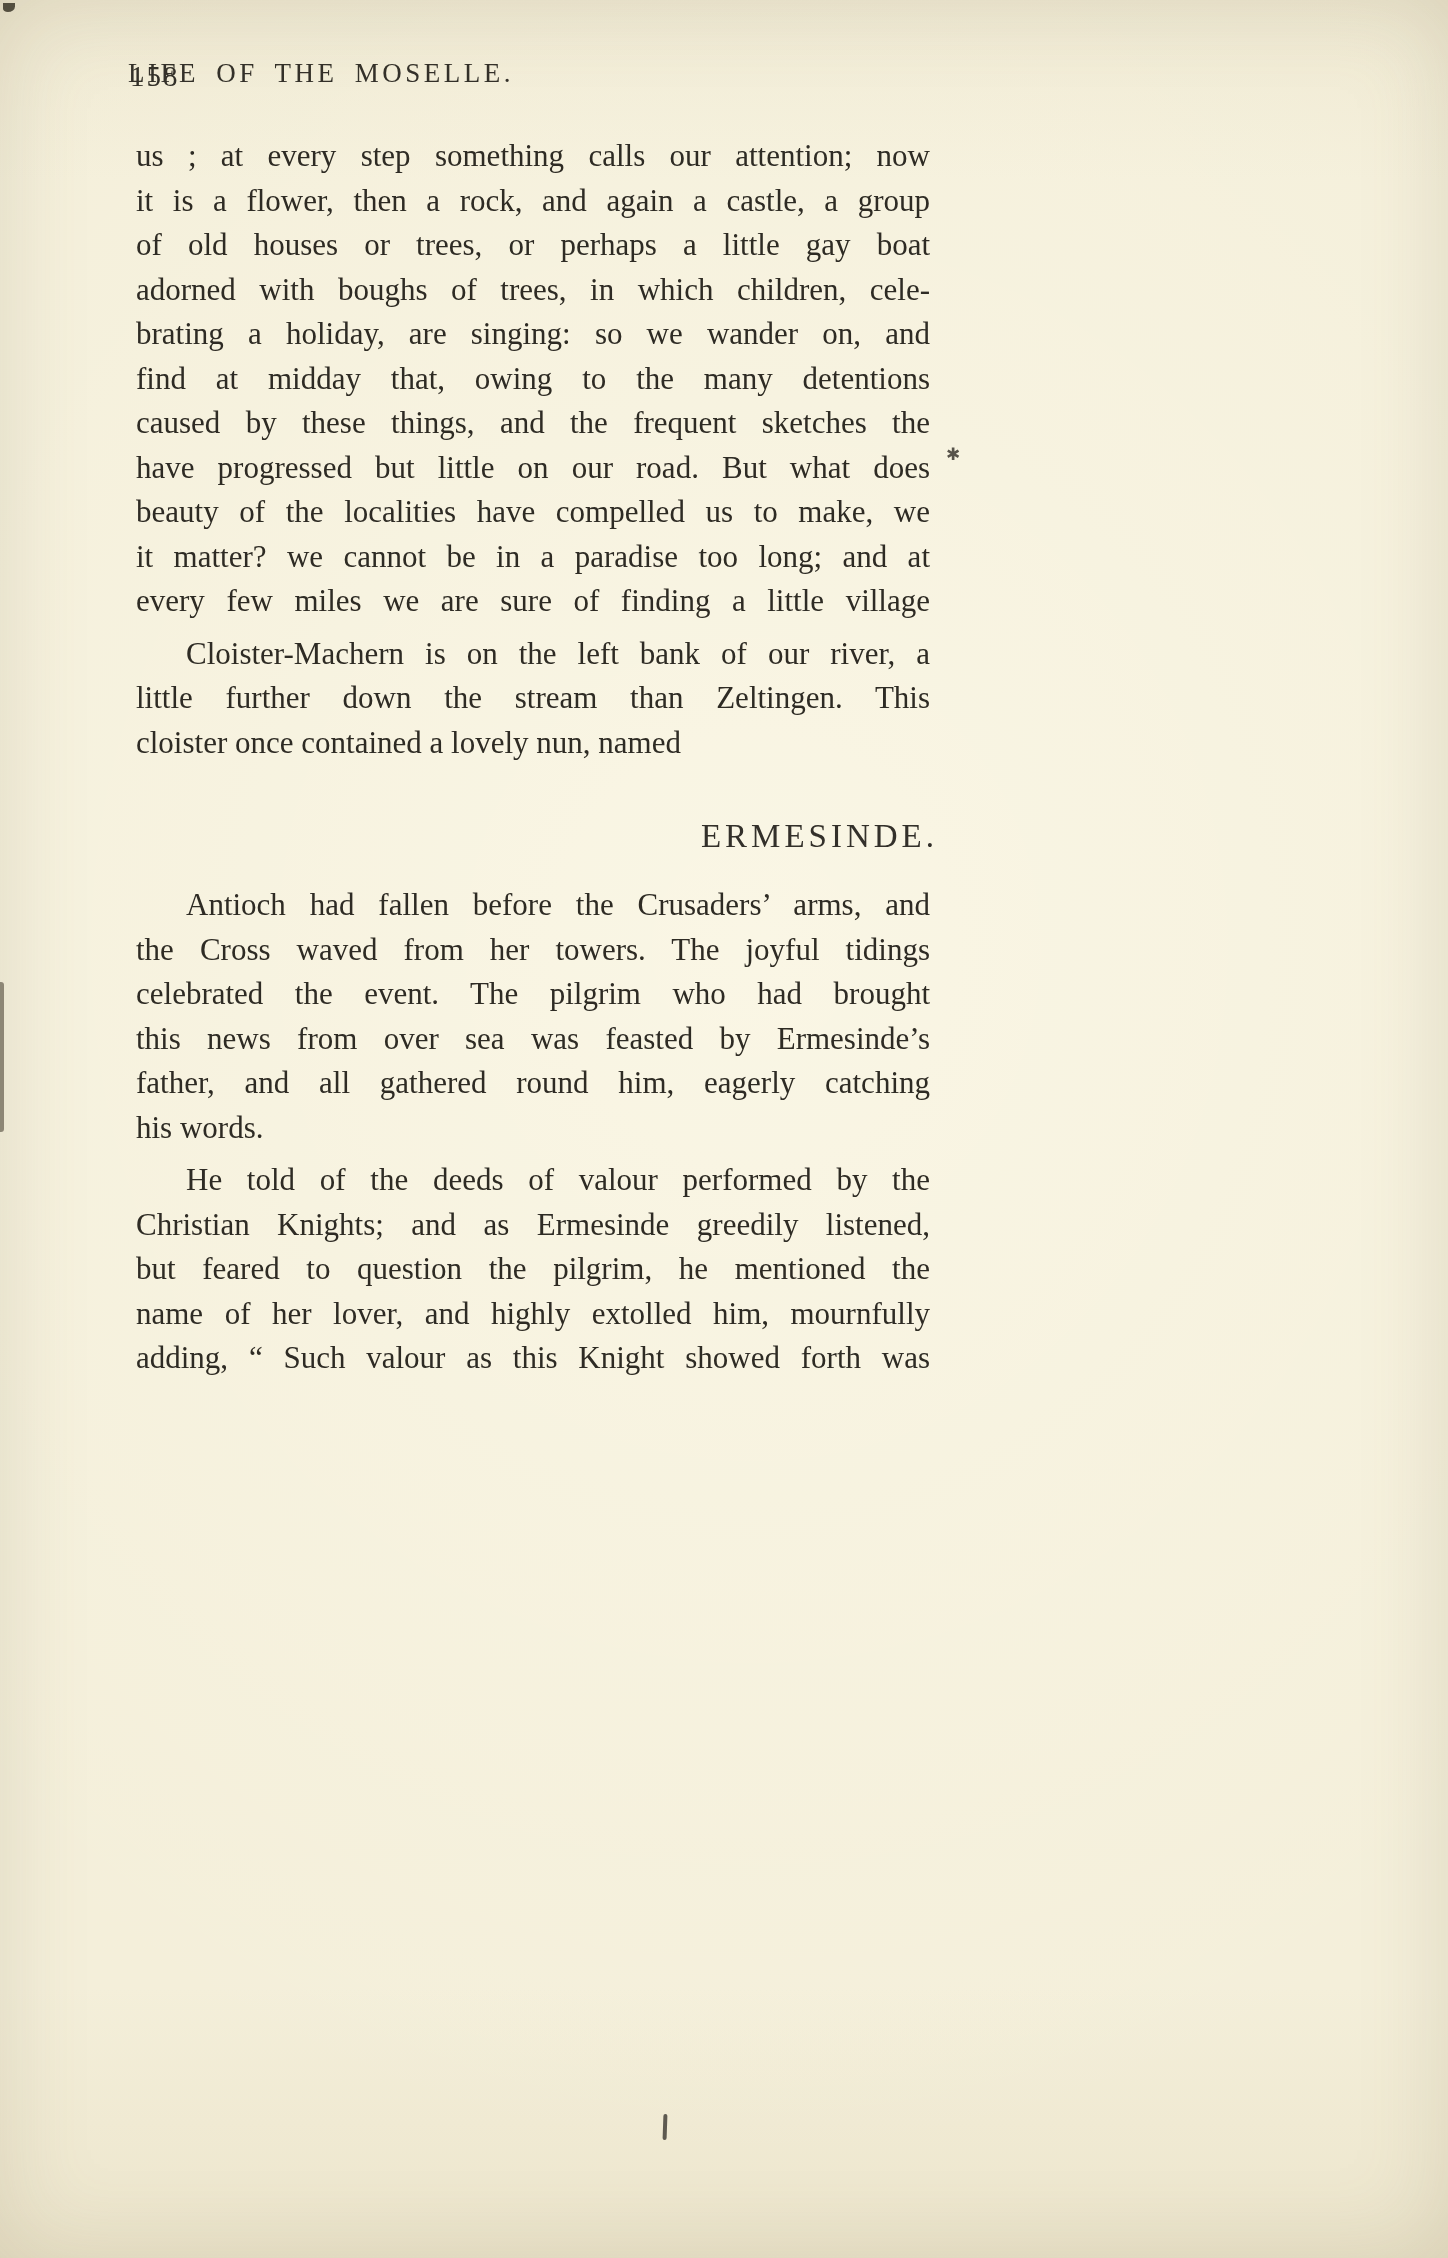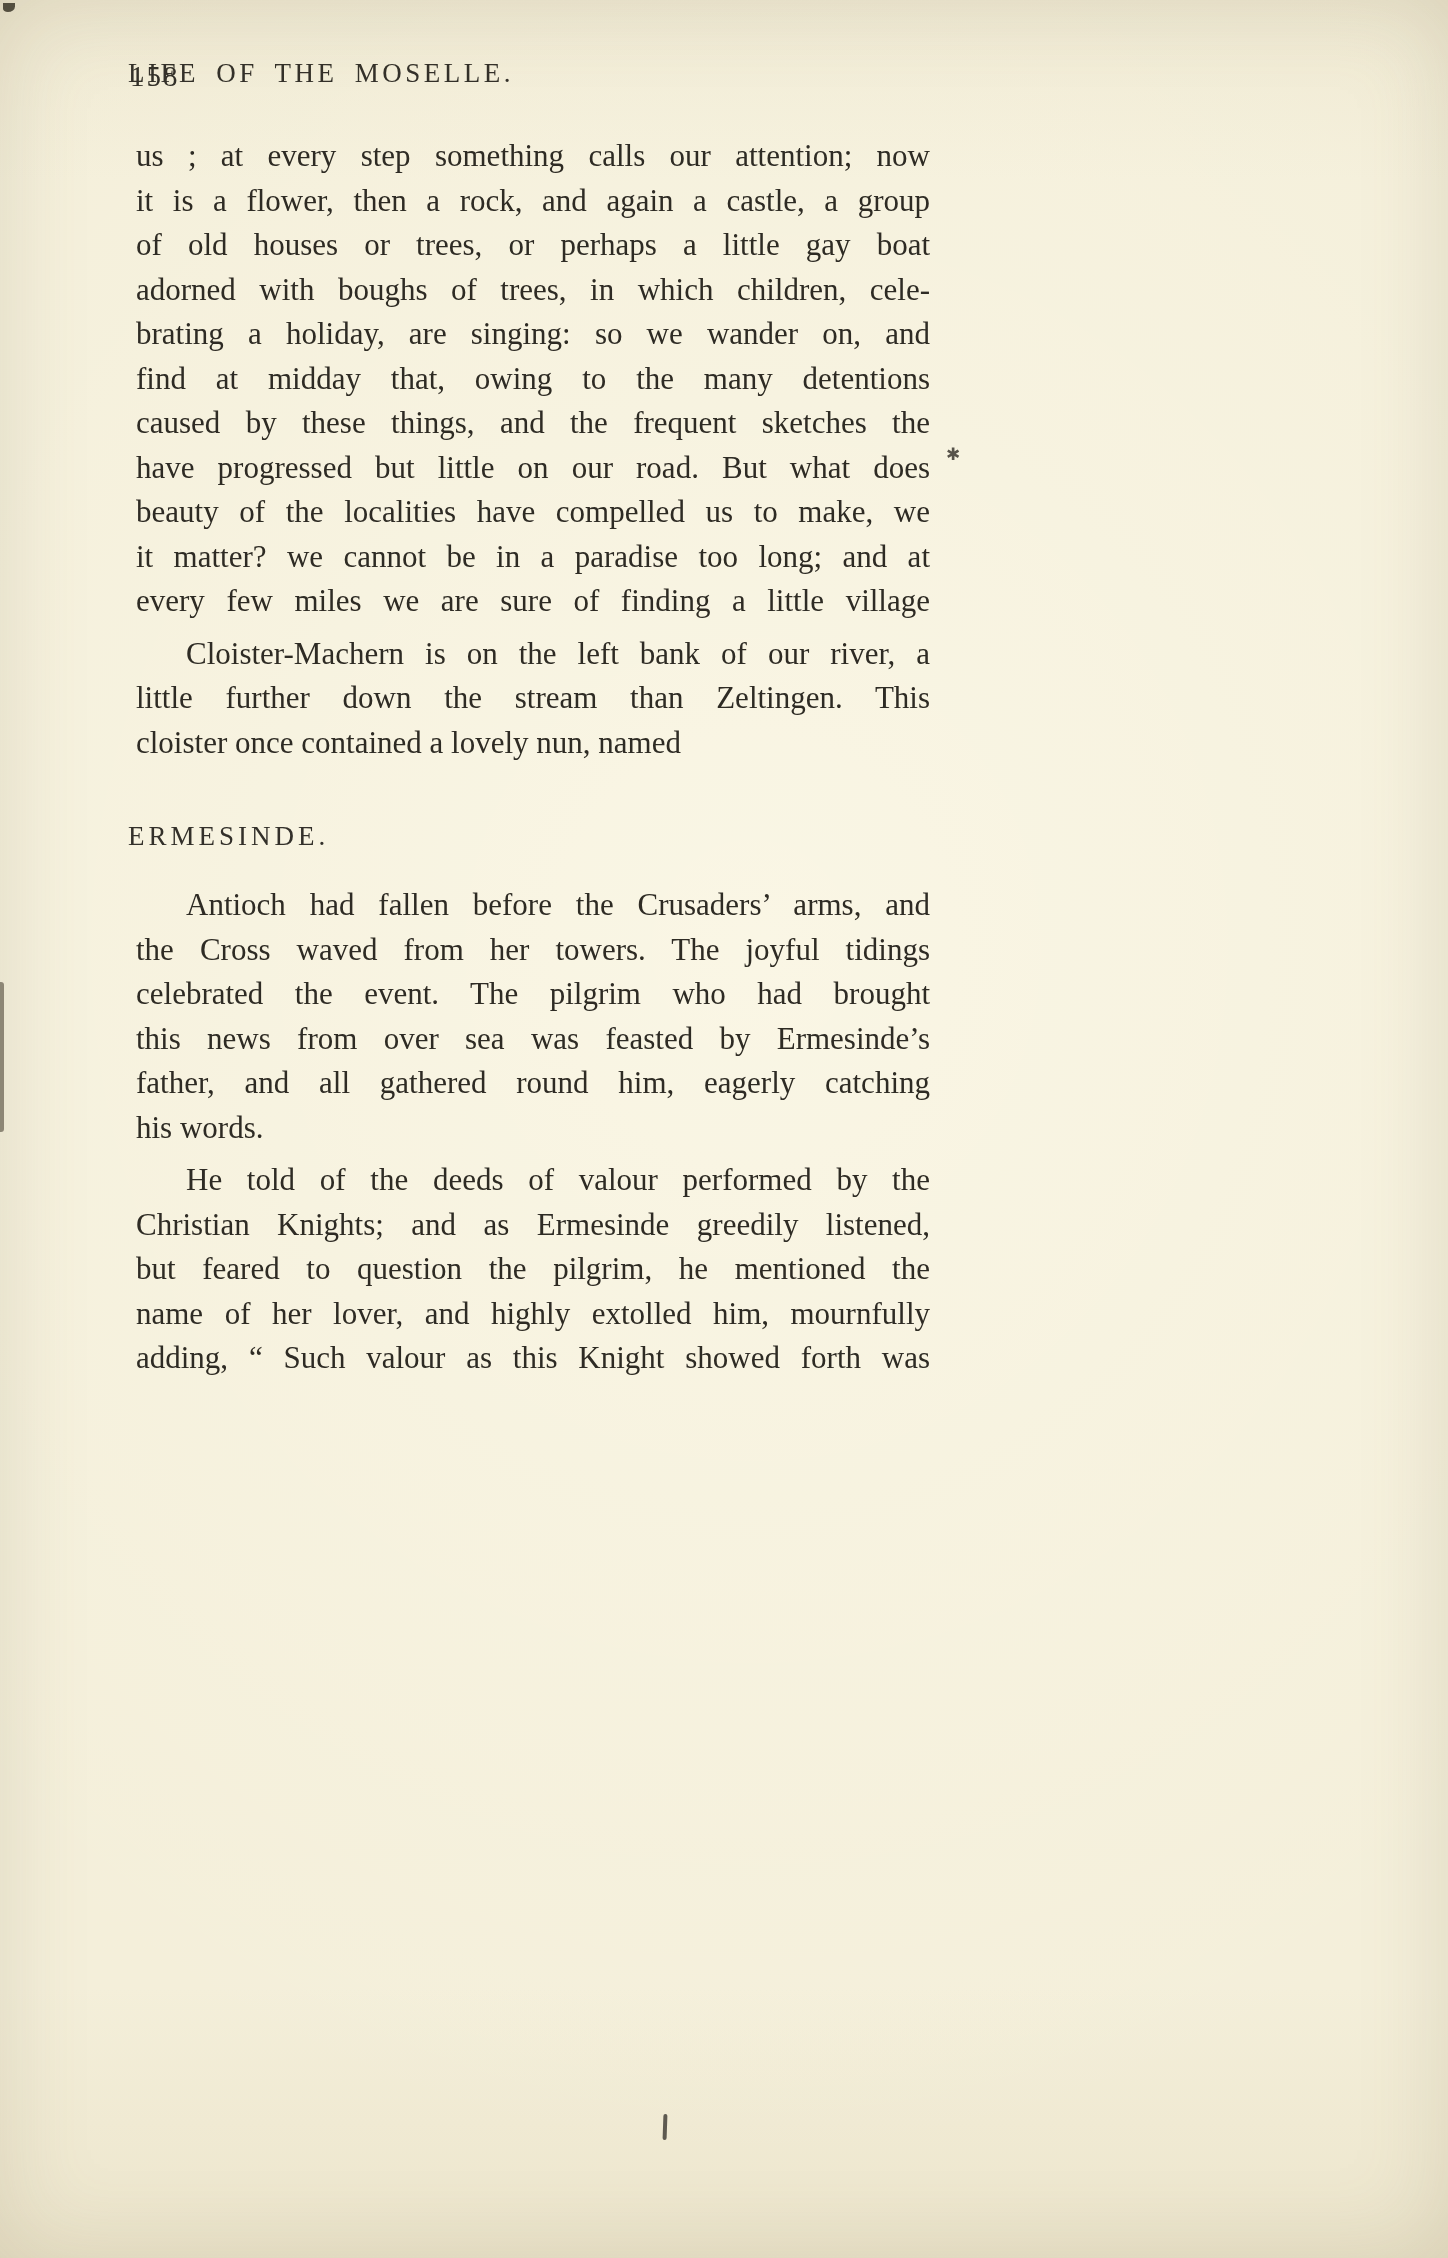--- a/index.html
+++ b/index.html
@@ -69,22 +69,22 @@
     white-space: normal;
   }
   .line.line-end {
     text-align-last: left;
   }
   .indent-first .line:first-child {
     text-indent: 50px;
   }
   .section-heading {
     margin: 54px 0 30px 0;
-    text-align: left;
-    font-size: 27px;
+    text-align: right;
+    font-size: 33px;
     letter-spacing: 4px;
     color: #33302a;
     line-height: 34px;
   }
 
   
   .margin-ink-mark {
     position: absolute;
     top: 444px;
     left: 946px;

